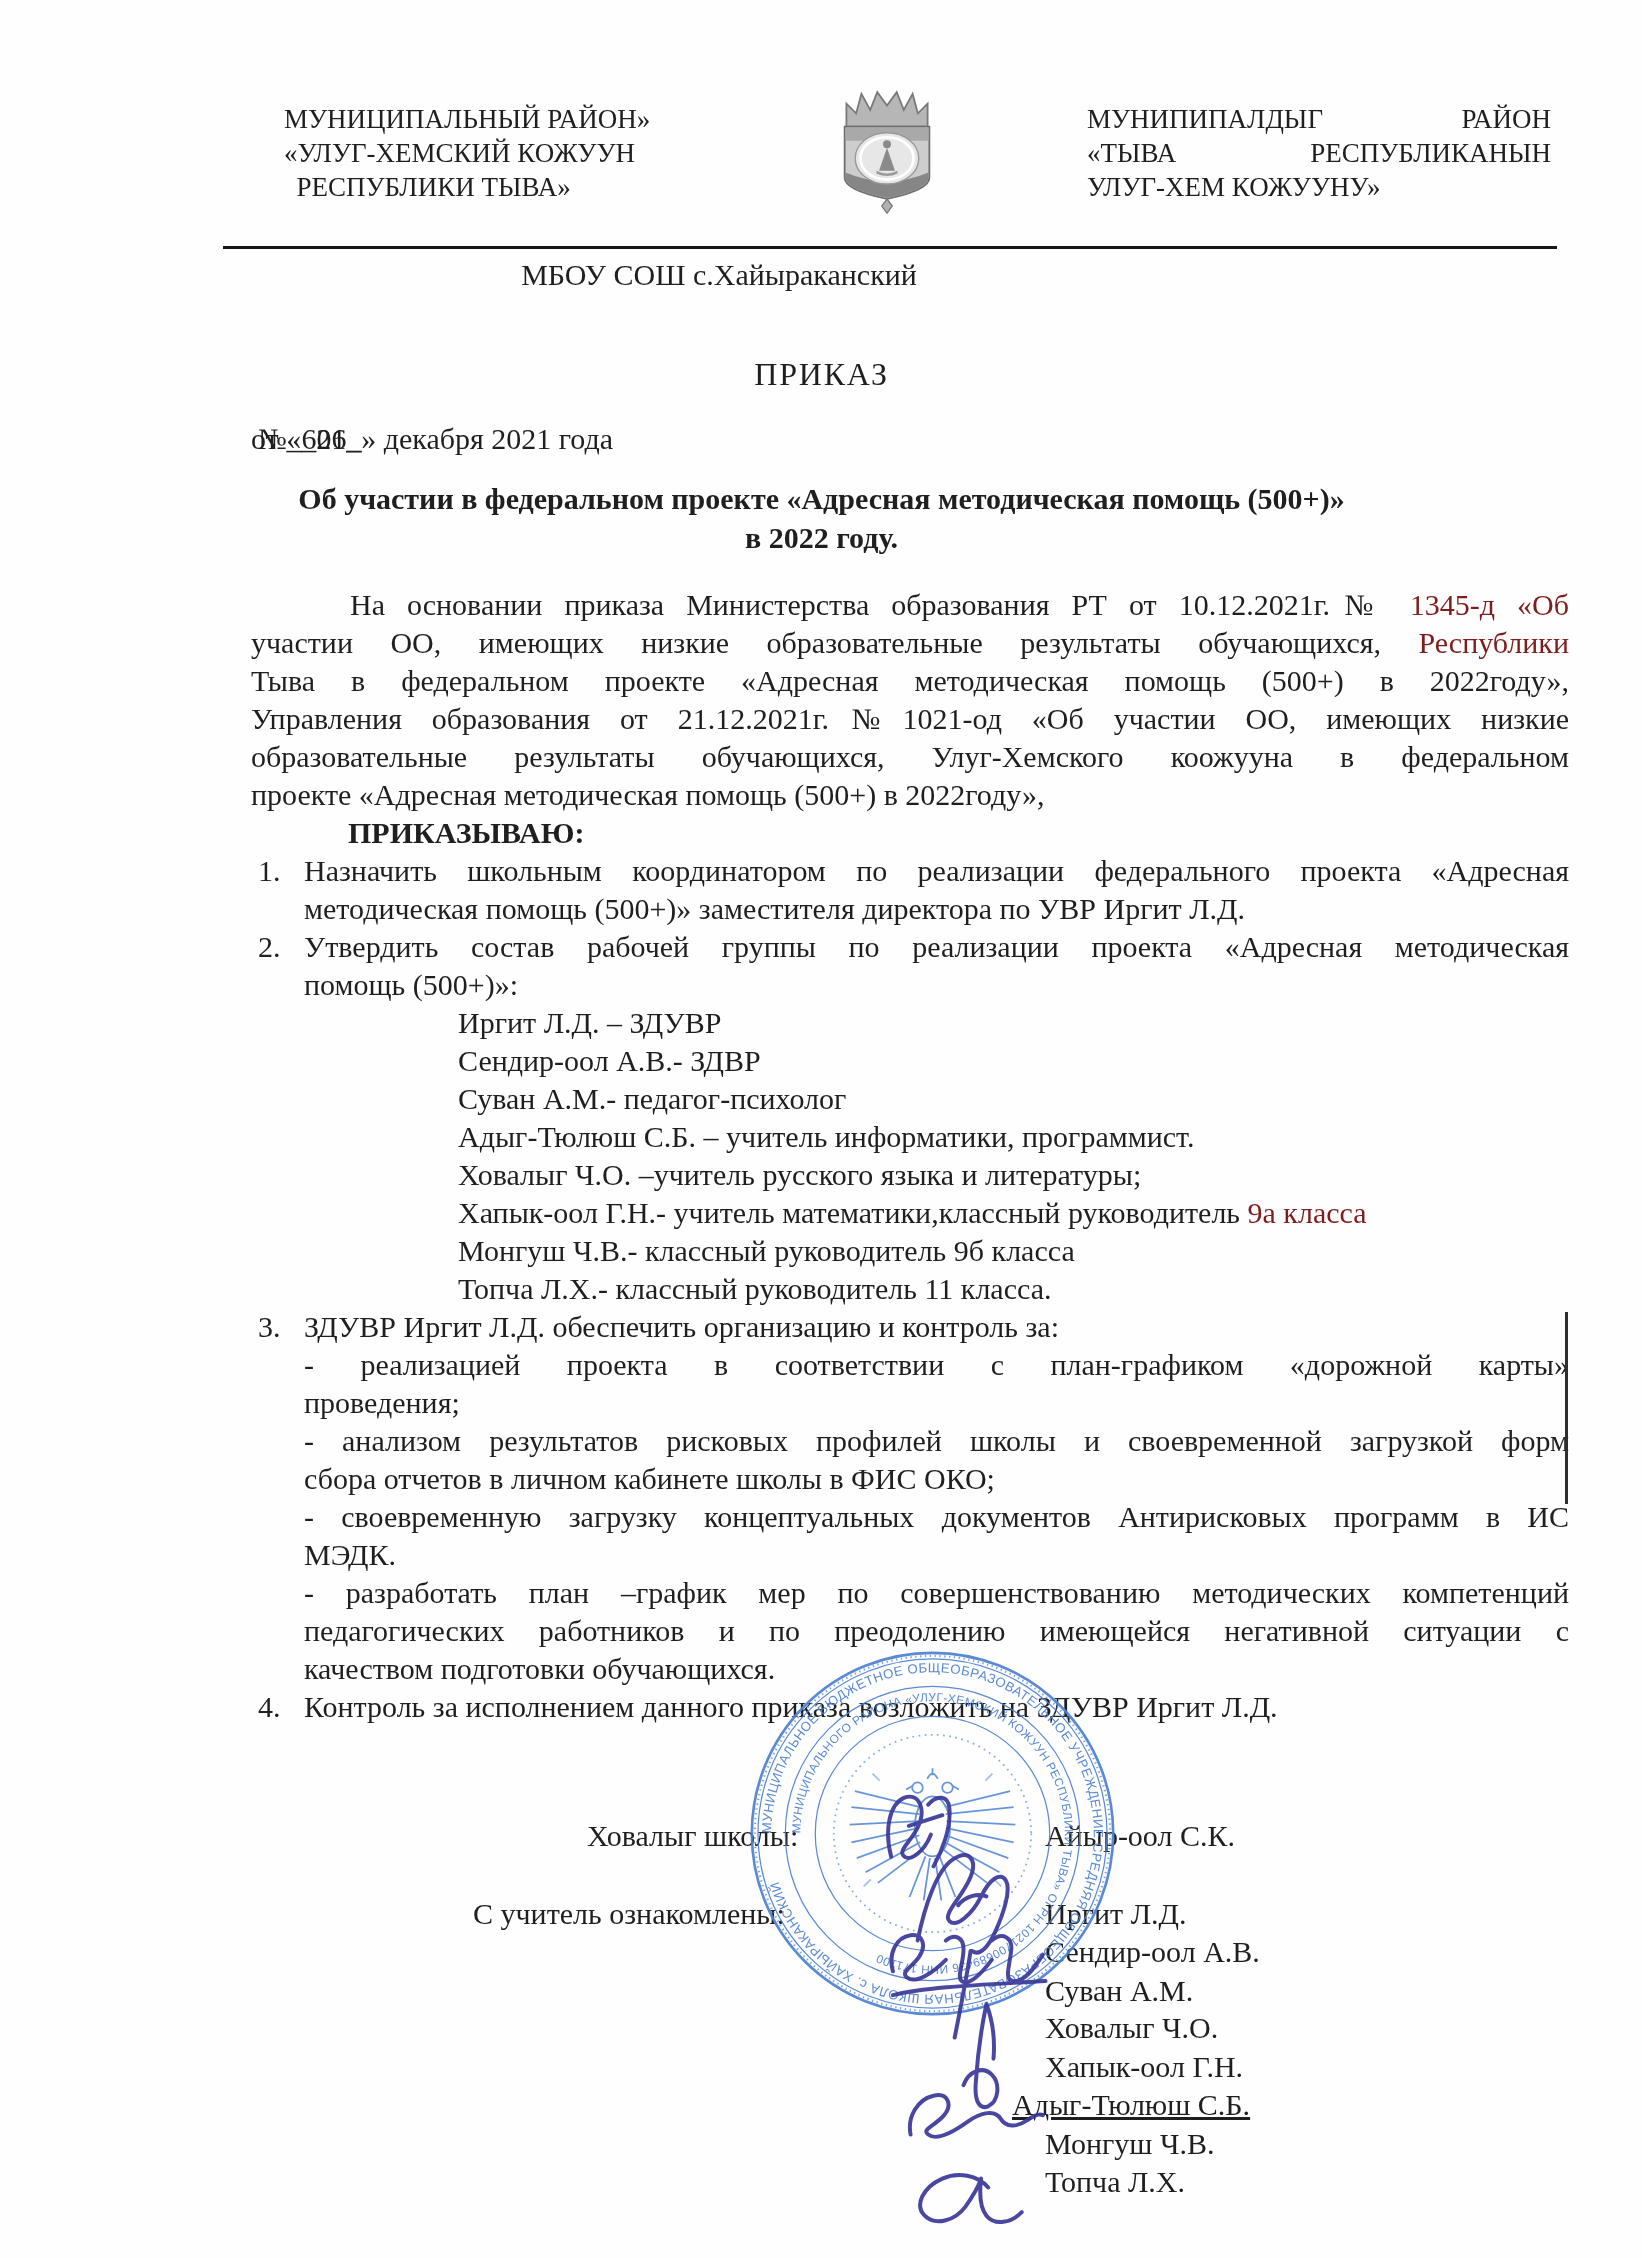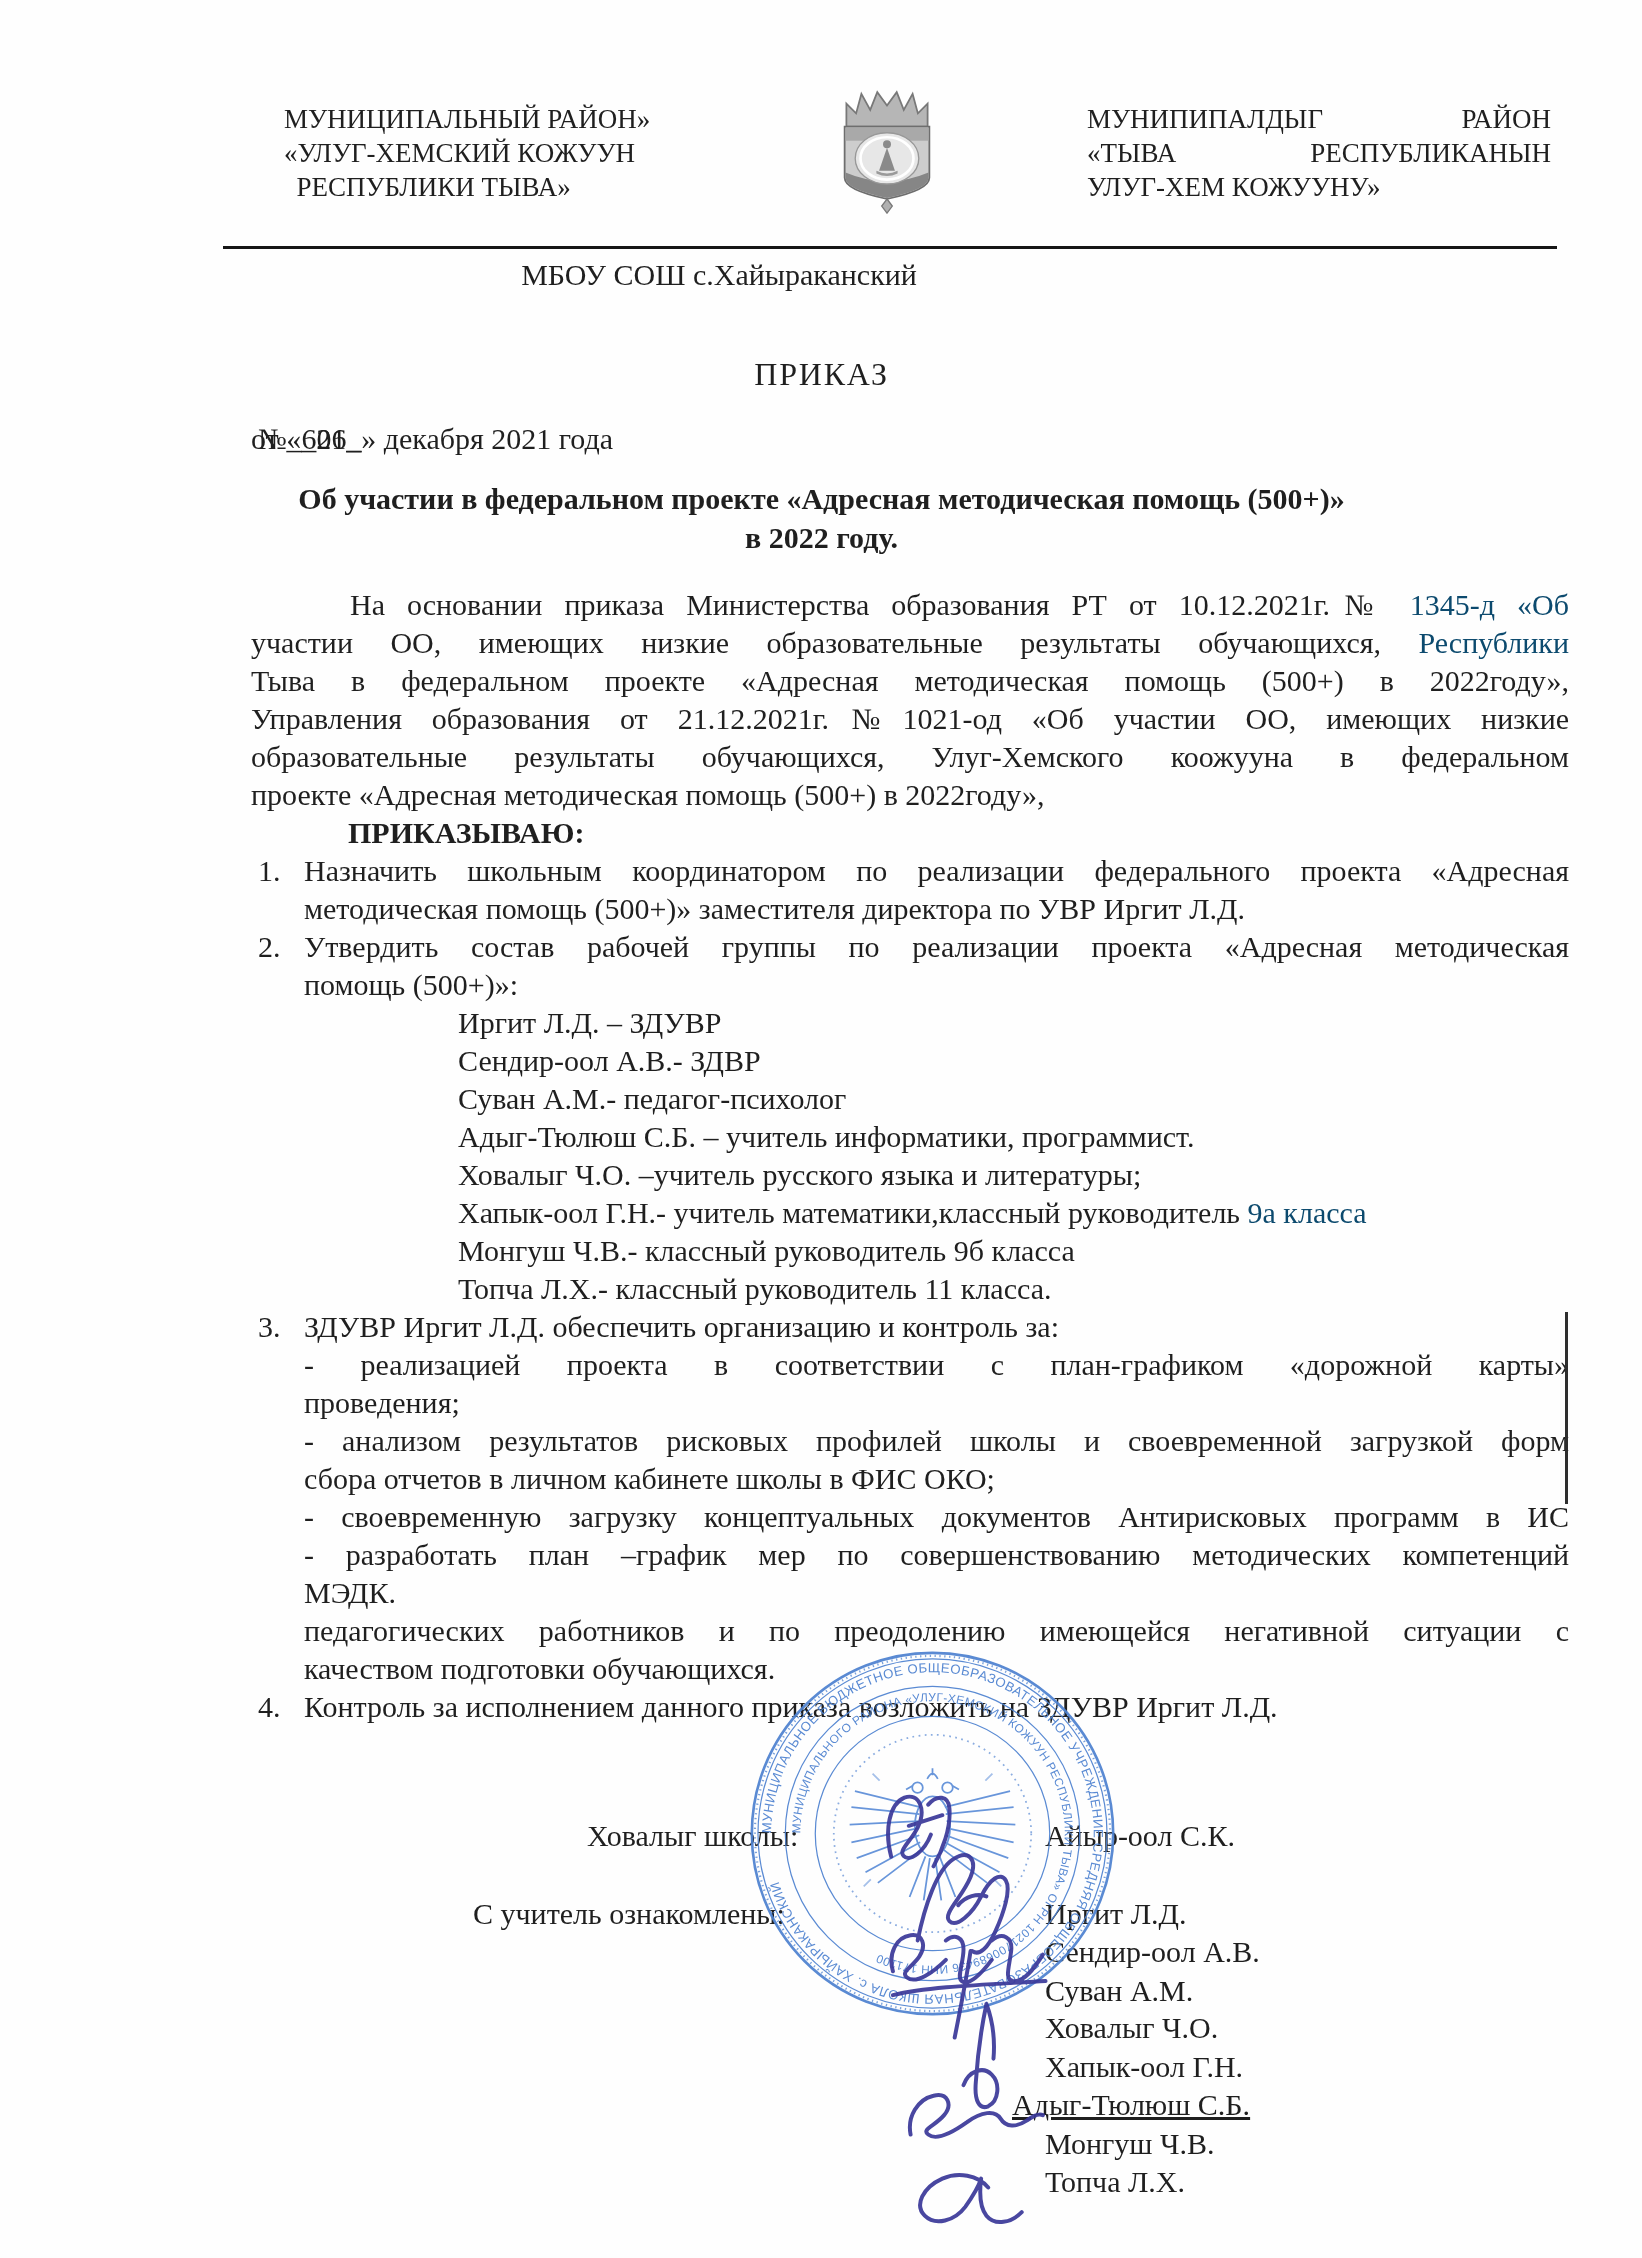--- a/index.html
+++ b/index.html
@@ -28,21 +28,21 @@
   .subject{left:0;top:479px;width:1643px;text-align:center;font-weight:bold;font-size:30px;line-height:39px;}
   
   .body-block{left:251px;top:586px;width:1318px;font-size:30px;line-height:38px;}
   .ln{height:38px;position:relative;}
   .ln.j{text-align:justify;text-align-last:justify;}
   .ln.ind{text-indent:99px;}
   .ln.li{padding-left:53px;}
   .ln.staff{padding-left:207px;}
   .num{position:absolute;left:7px;top:0;text-indent:0;}
   .resolve{padding-left:97px;font-weight:bold;}
-  .faded{color:#0c4a6e;}
+  .faded{color:#7f1d1d;}
   
   .sigrow{font-size:30px;white-space:nowrap;}
   
   .stamp-svg{left:743px;top:1644px;opacity:.93;}
   .sig-svg{left:0;top:0;pointer-events:none;}
   .artifact-line{left:1565px;top:1312px;width:2.6px;height:192px;background:#2e2e2e;}
 </style>
 </head>
 <body>
 
@@ -118,22 +118,22 @@
     <div class="ln staff"><span>Хапык-оол Г.Н.- учитель математики,классный руководитель </span><span class="faded">9а класса</span></div>
     <div class="ln staff">Монгуш Ч.В.- классный руководитель 9б класса</div>
     <div class="ln staff">Топча Л.Х.- классный руководитель 11 класса.</div>
 
     <div class="ln li"><span class="num">3.</span><span>ЗДУВР Иргит Л.Д. обеспечить организацию и контроль за:</span></div>
     <div class="ln li j">- реализацией проекта в соответствии с план-графиком «дорожной карты»</div>
     <div class="ln li">проведения;</div>
     <div class="ln li j">- анализом результатов рисковых профилей школы и своевременной загрузкой форм</div>
     <div class="ln li">сбора отчетов в личном кабинете школы в ФИС ОКО;</div>
     <div class="ln li j">- своевременную загрузку концептуальных документов Антирисковых программ в ИС</div>
+    <div class="ln li">МЭДК.</div>
     <div class="ln li j">- разработать план –график мер по совершенствованию методических компетенций</div>
-    <div class="ln li">МЭДК.</div>
     <div class="ln li j">педагогических работников и по преодолению имеющейся негативной ситуации с</div>
     <div class="ln li">качеством подготовки обучающихся.</div>
 
     <div class="ln li"><span class="num">4.</span><span>Контроль за исполнением данного приказа возложить на ЗДУВР Иргит Л.Д.</span></div>
   </div>
 
   <div class="abs sigrow" style="left:587px;top:1819px;">Ховалыг школы:</div>
   <div class="abs sigrow" style="left:1045px;top:1819px;">Айыр-оол С.К.</div>
 
   <div class="abs sigrow" style="left:473px;top:1897px;">С учитель ознакомлены:</div>

